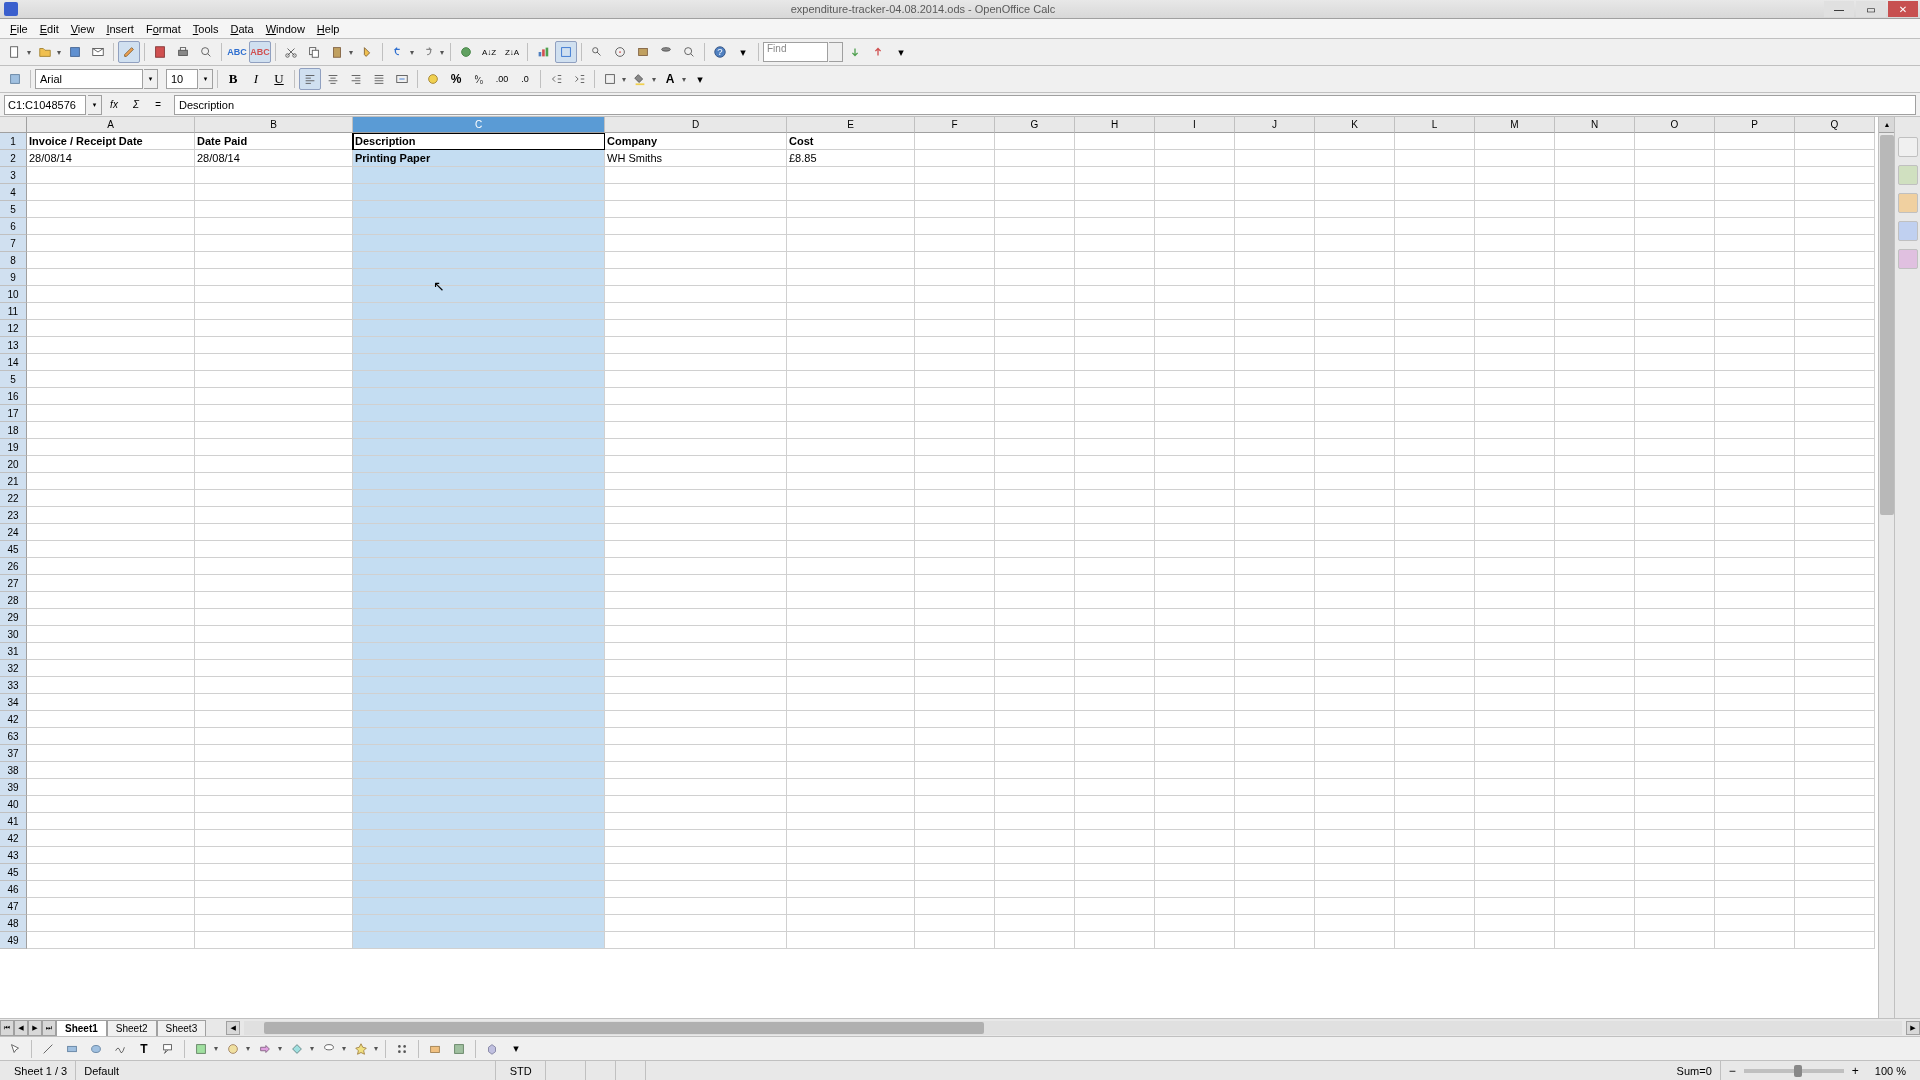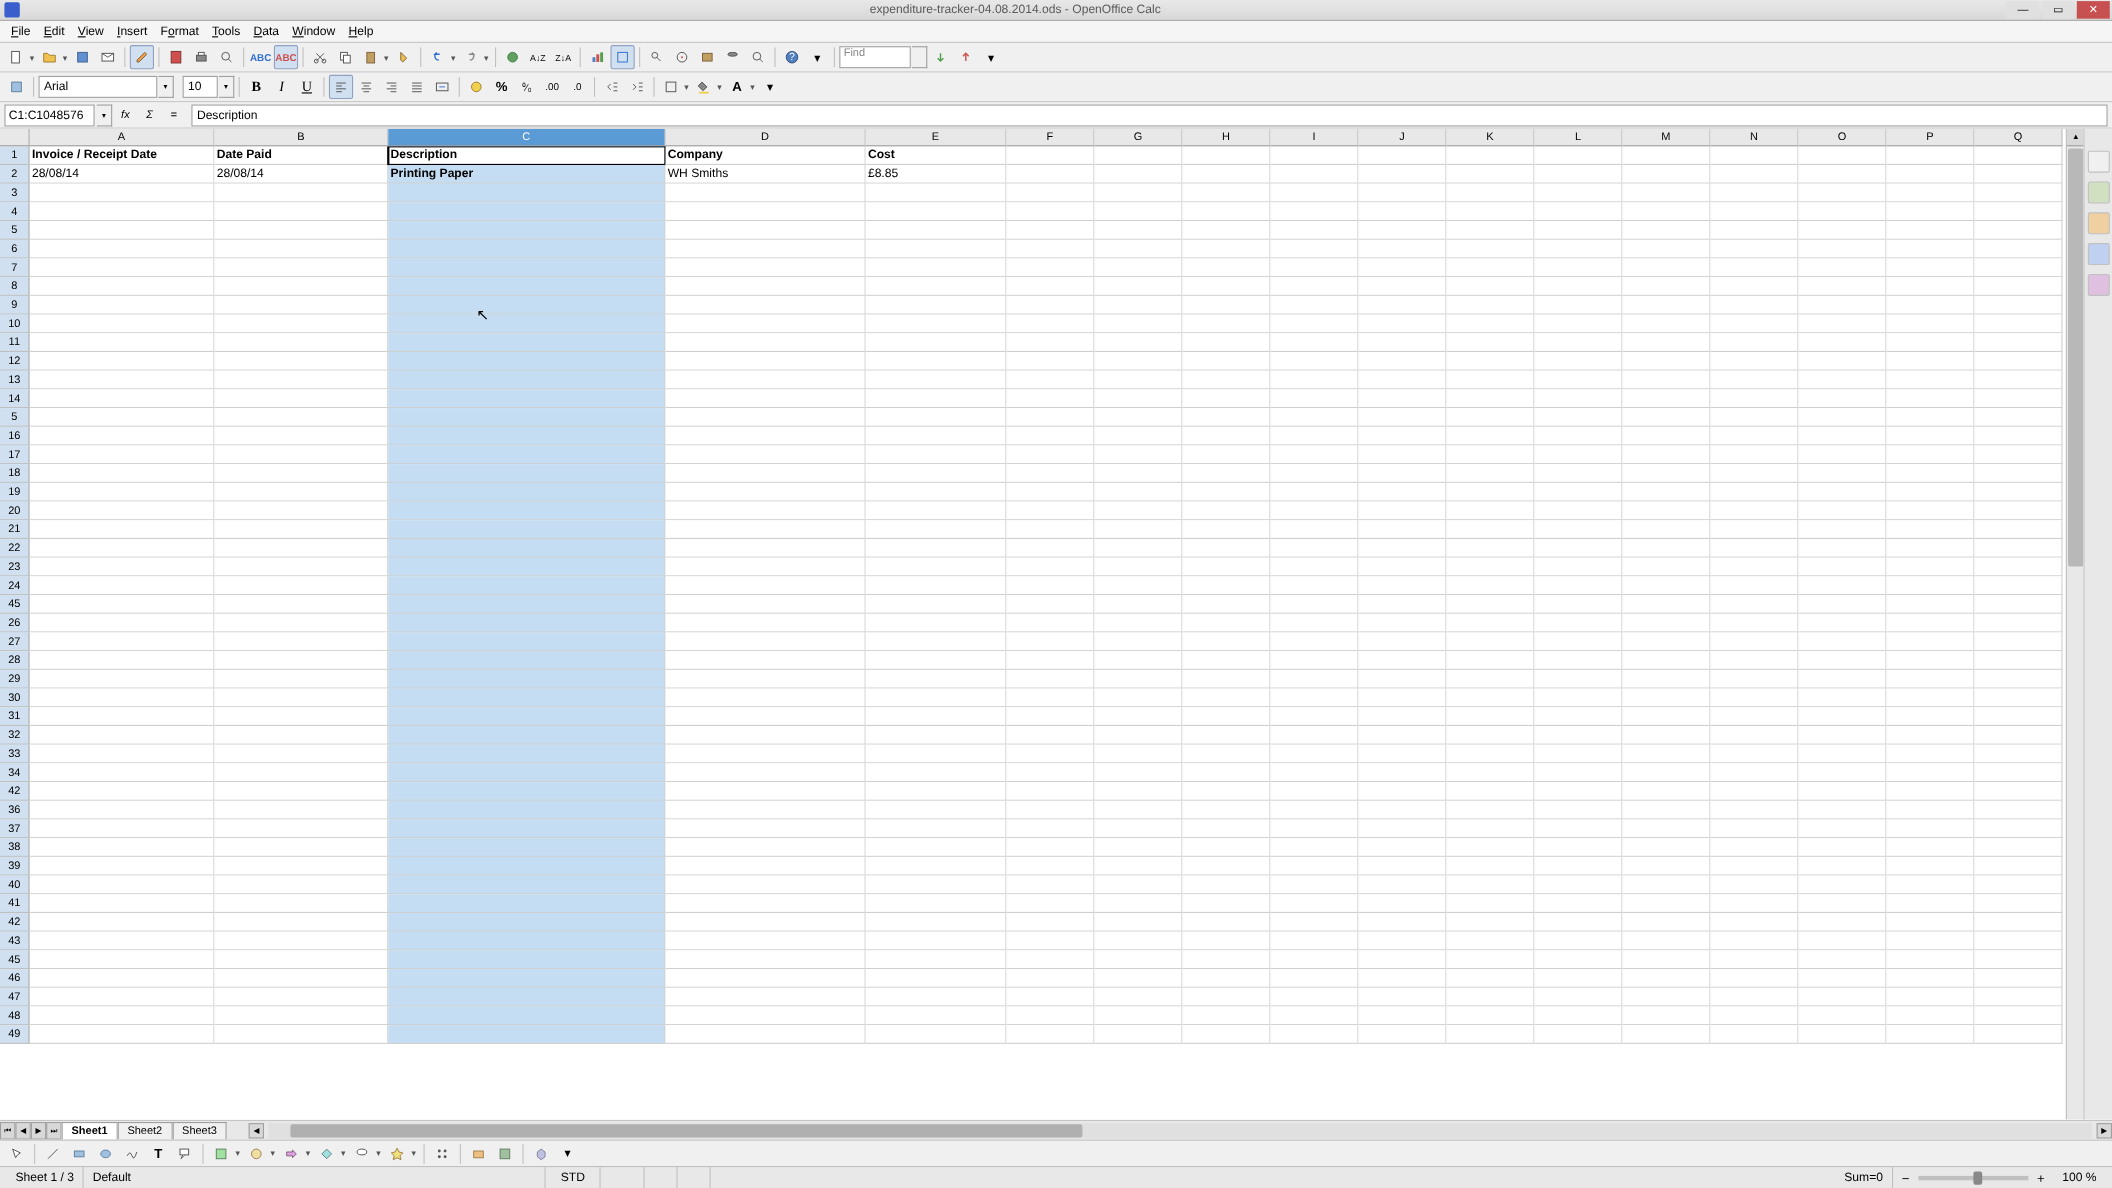--- a/index.html
+++ b/index.html
@@ -1123,21 +1123,21 @@
             <div class="cell" style="width: 80px;"></div>
             <div class="cell" style="width: 80px;"></div>
             <div class="cell" style="width: 80px;"></div>
             <div class="cell" style="width: 80px;"></div>
             <div class="cell" style="width: 80px;"></div>
             <div class="cell" style="width: 80px;"></div>
             <div class="cell" style="width: 80px;"></div>
             <div class="cell" style="width: 80px;"></div>
           </div>
           <div class="row">
-            <div class="row-header sel-row">36</div>
+            <div class="row-header sel-row">63</div>
             <div class="cell" style="width: 168px;"></div>
             <div class="cell" style="width: 158px;"></div>
             <div class="cell selected" style="width: 252px;"></div>
             <div class="cell" style="width: 182px;"></div>
             <div class="cell" style="width: 128px;"></div>
             <div class="cell" style="width: 80px;"></div>
             <div class="cell" style="width: 80px;"></div>
             <div class="cell" style="width: 80px;"></div>
             <div class="cell" style="width: 80px;"></div>
             <div class="cell" style="width: 80px;"></div>

